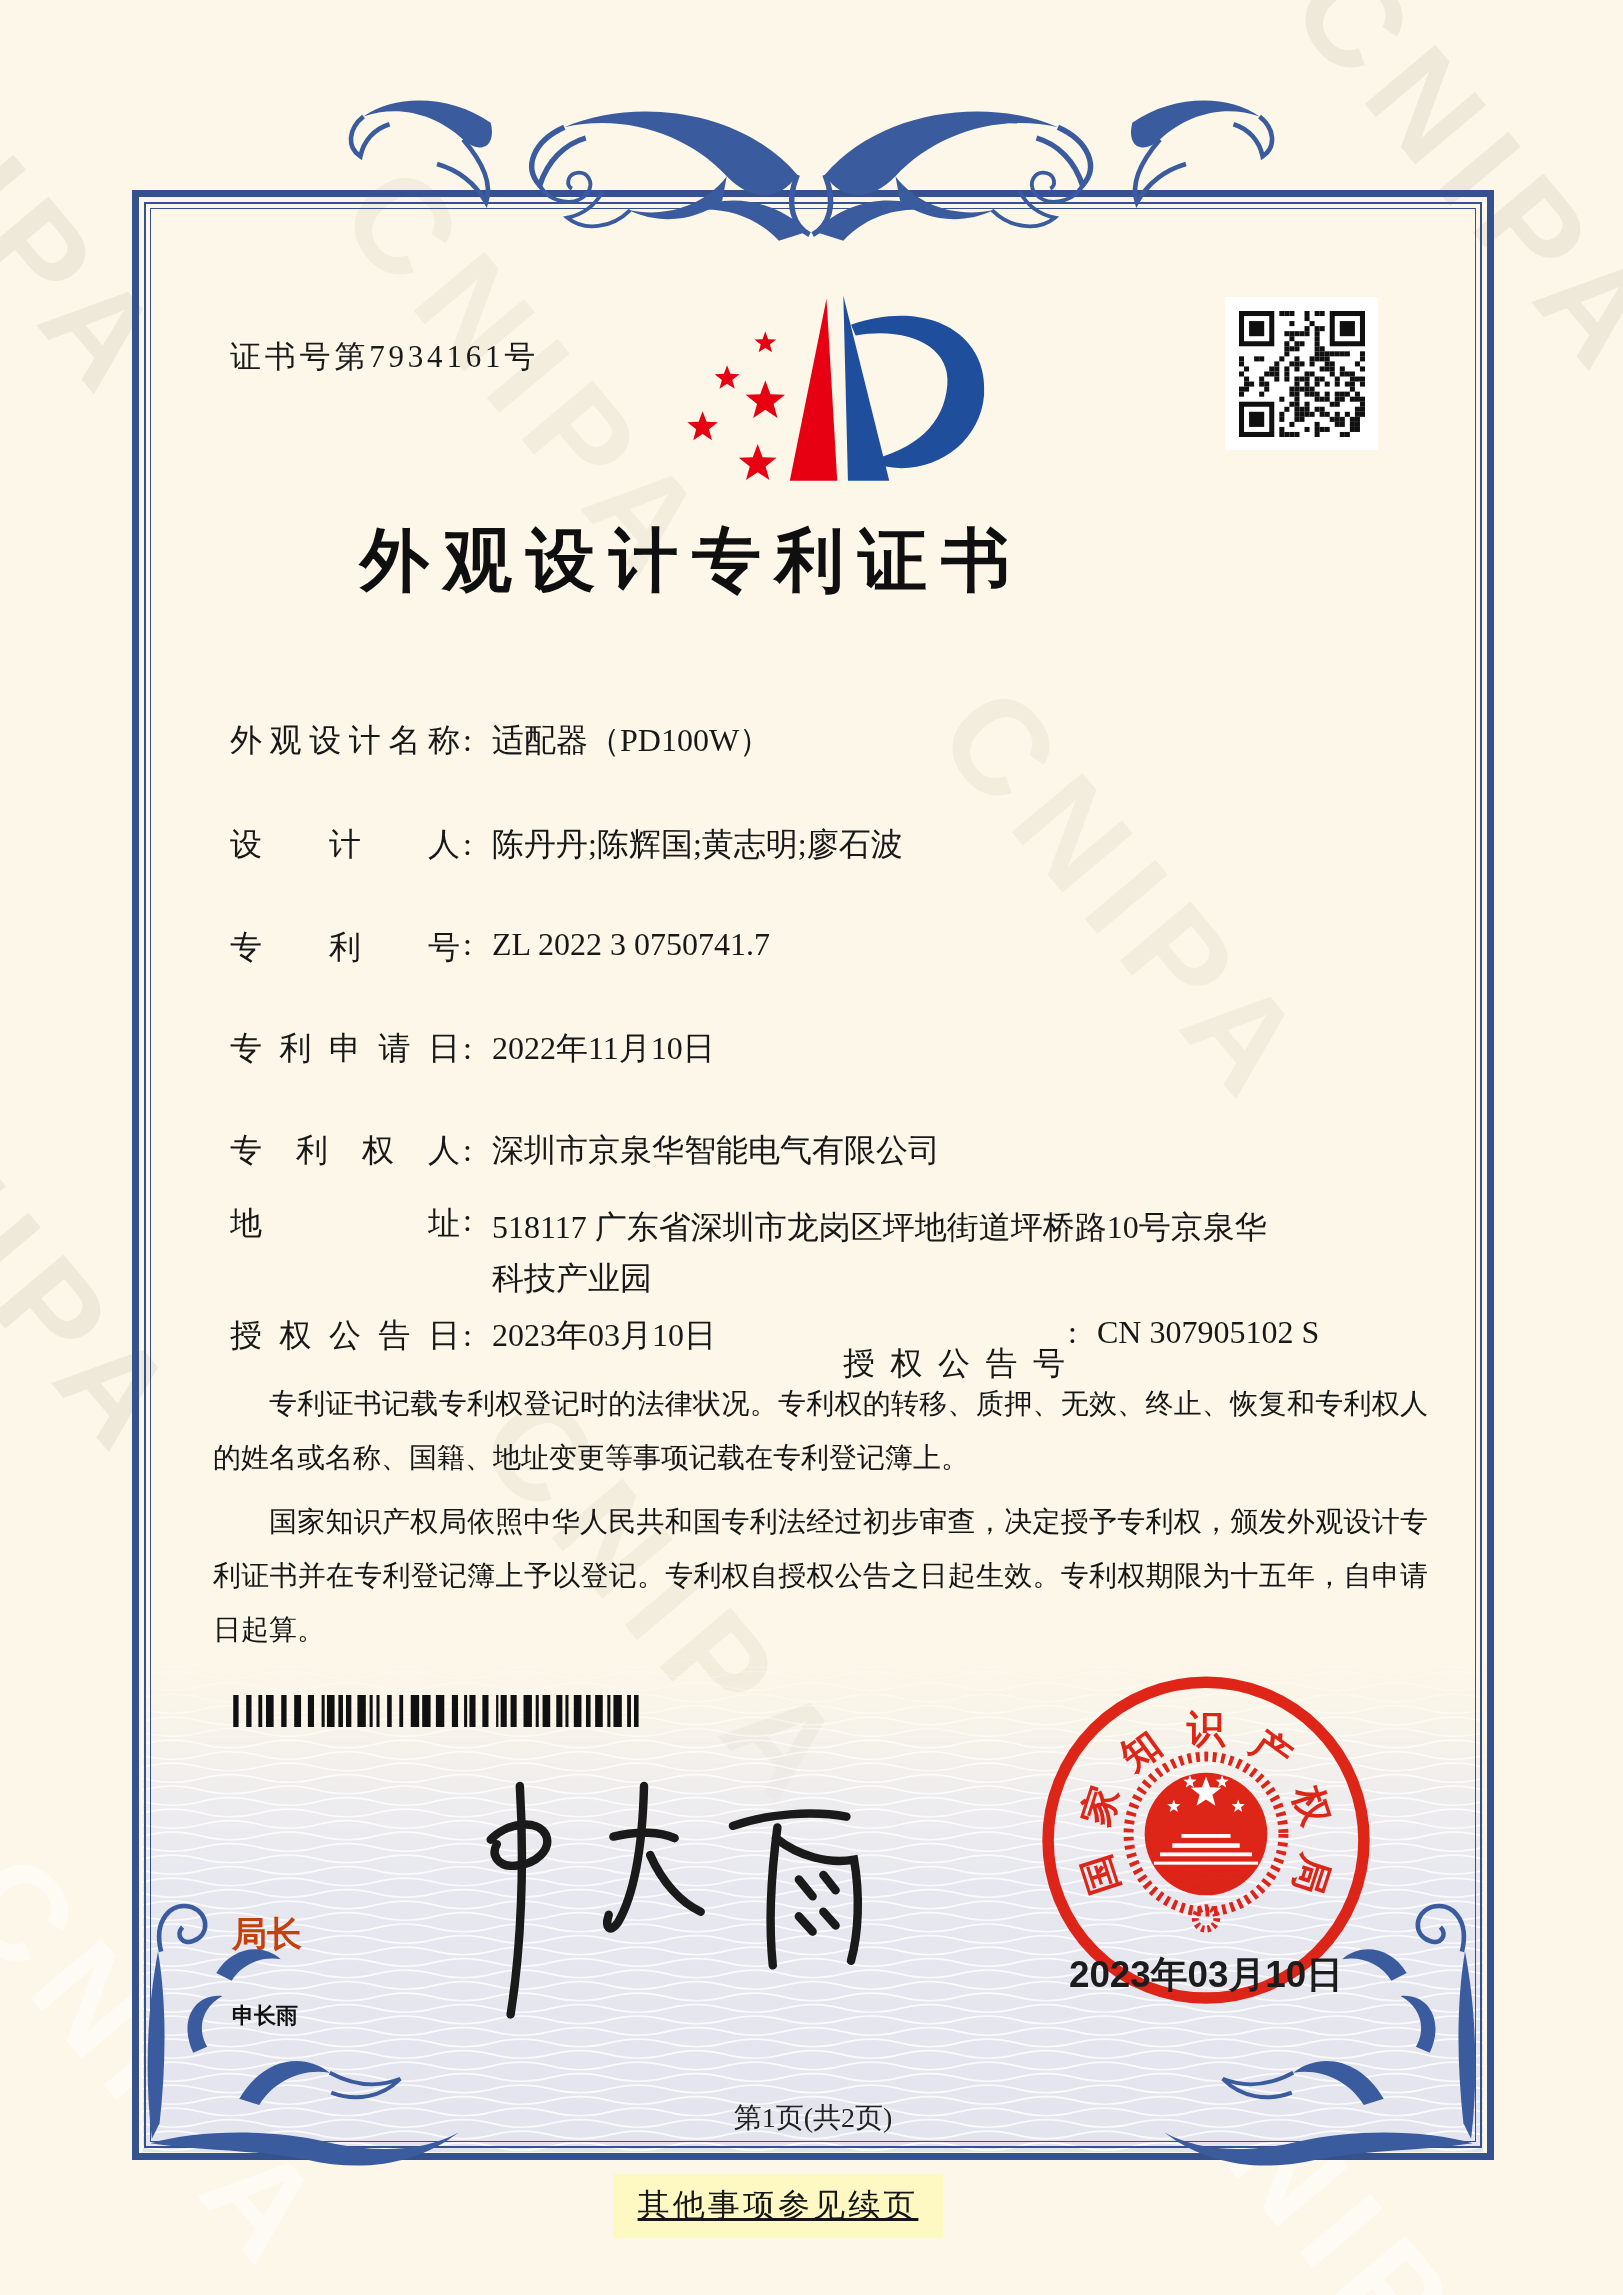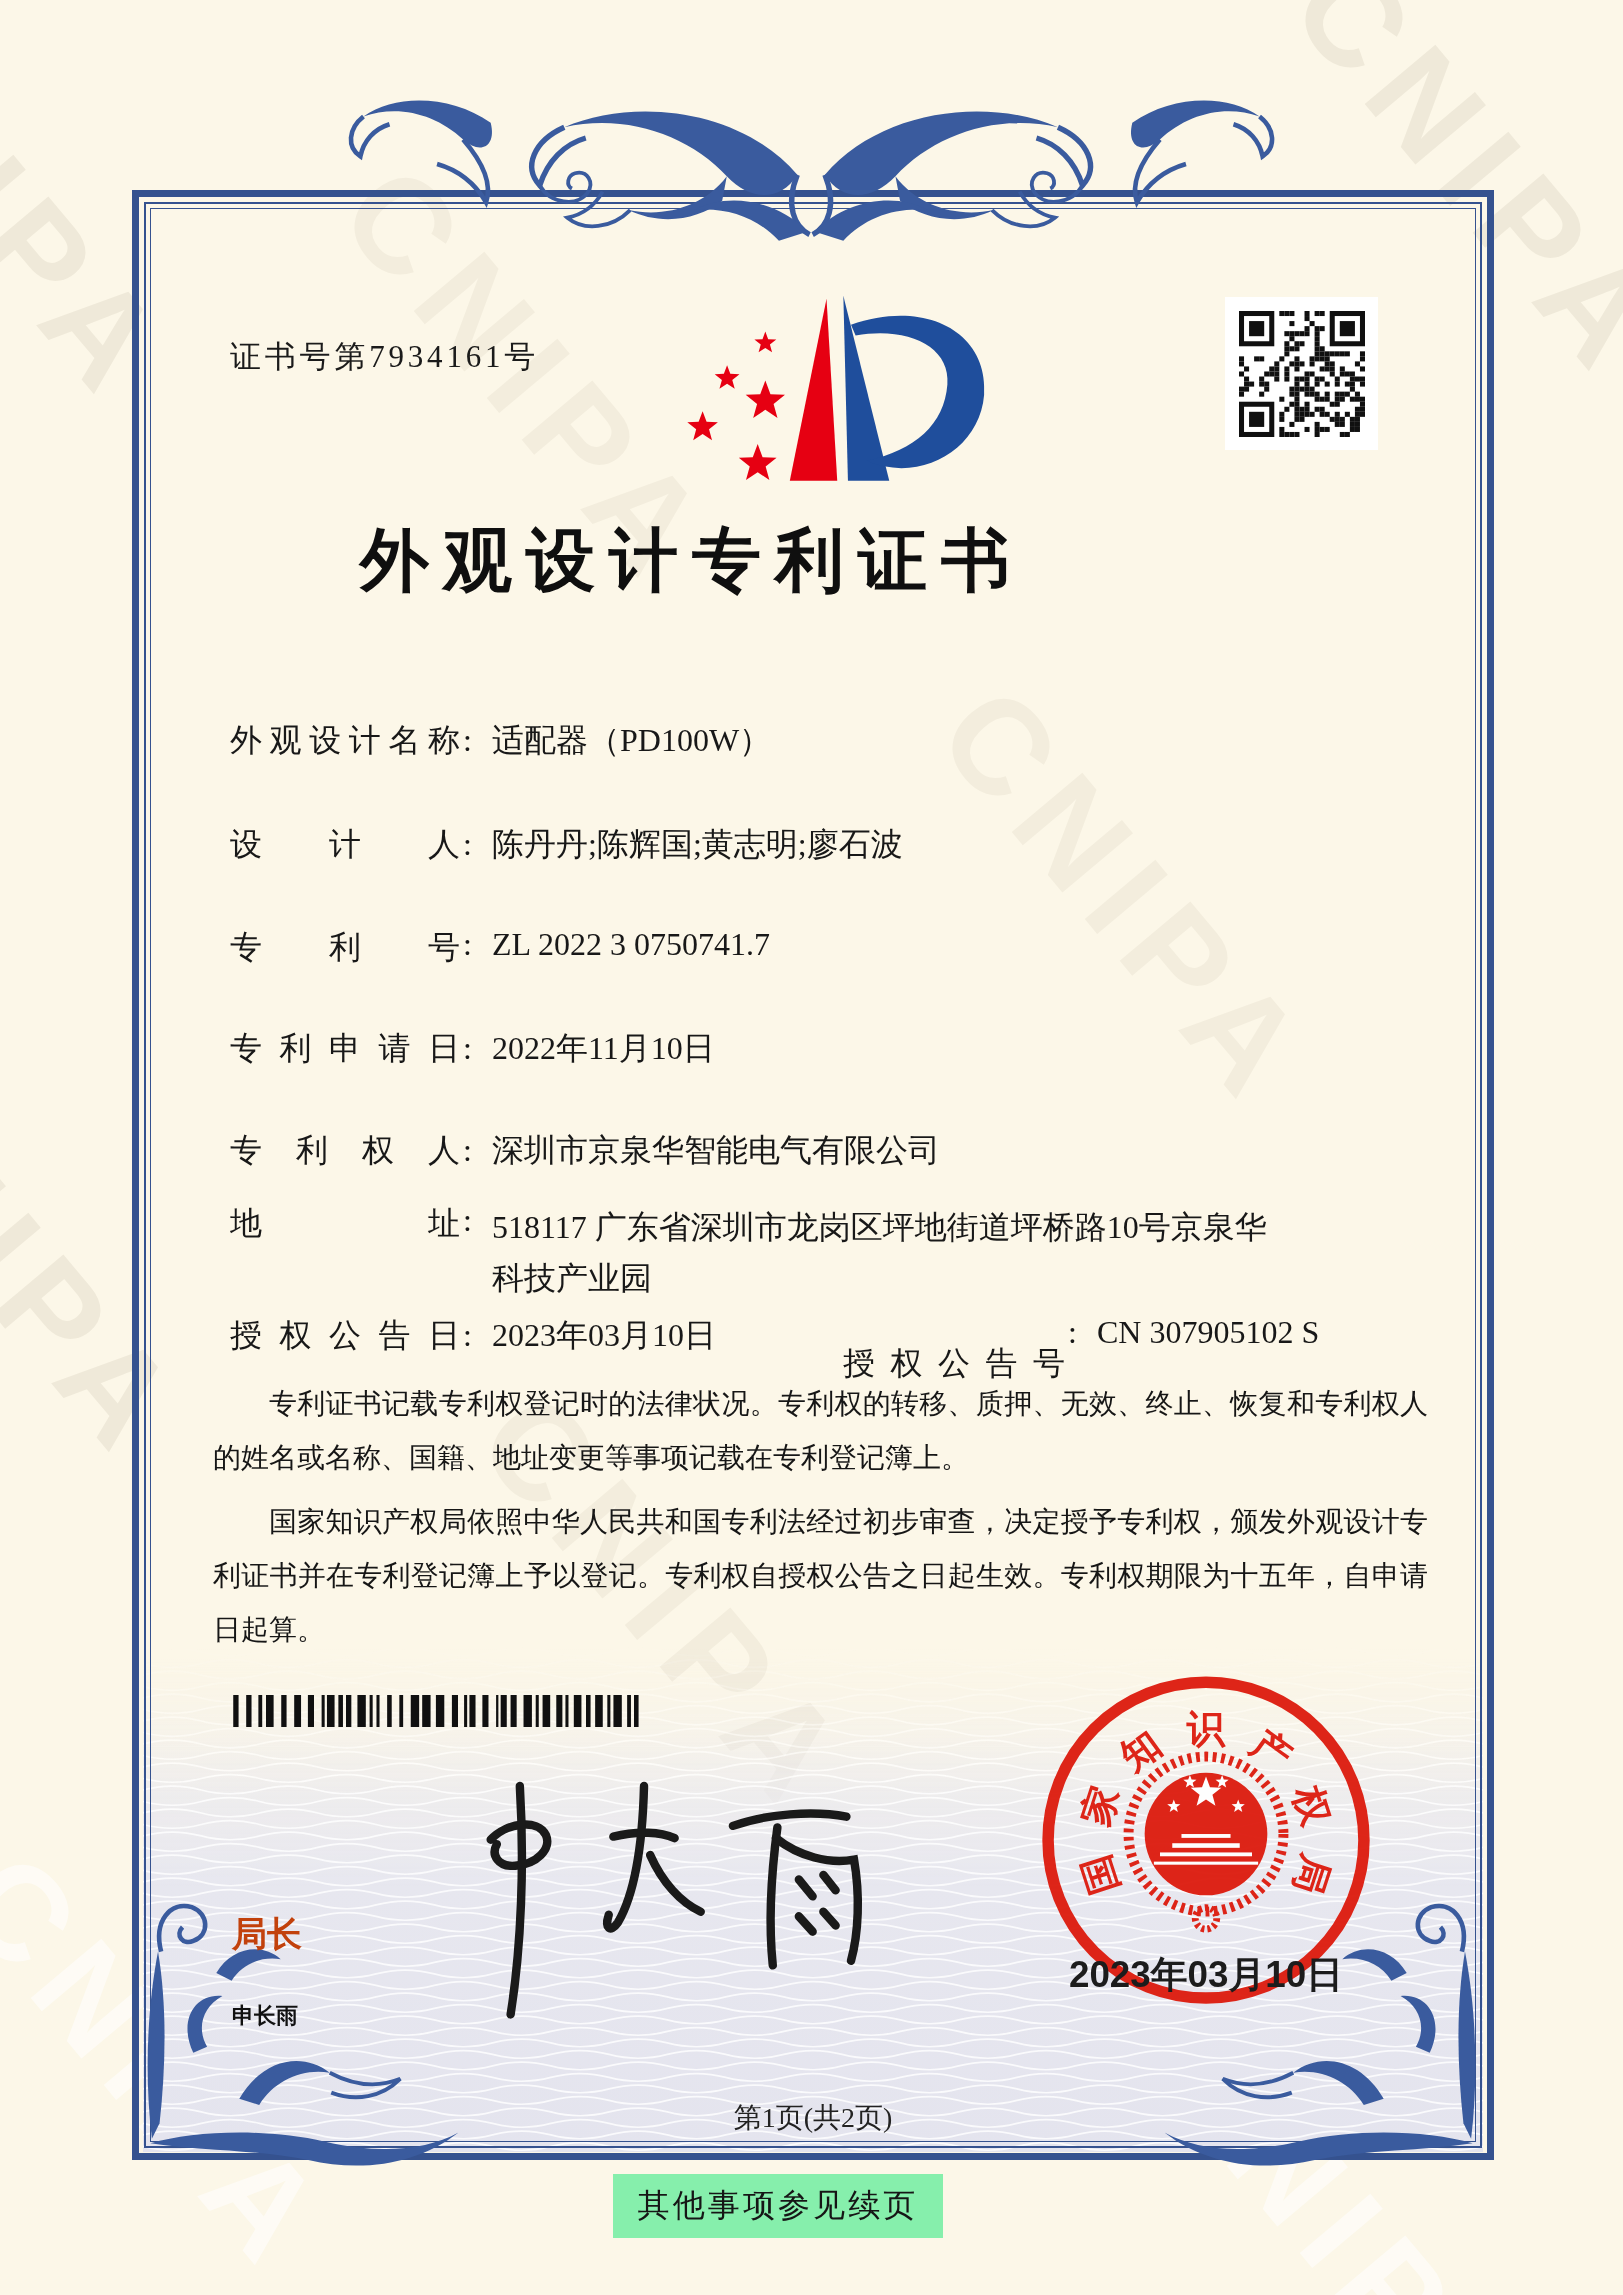--- a/index.html
+++ b/index.html
@@ -70,23 +70,23 @@
   
   .signer-title{left:232px;top:1911px;font-size:35px;font-weight:bold;
     font-family:"Liberation Sans","DejaVu Sans",sans-serif;color:#c2410c;}
   .signer-name{left:232px;top:2001px;font-size:22px;font-weight:bold;
     font-family:"Liberation Sans","DejaVu Sans",sans-serif;color:#111;}
   
   .page-info{
     left:132px;top:2099px;width:1362px;text-align:center;font-size:28px;color:#222;
   }
   .continuation{
-    left:613px;top:2174px;width:330px;height:64px;background:#86efac;
+    left:613px;top:2174px;width:330px;height:64px;background:#fef9c3;
     display:flex;align-items:center;justify-content:center;
-    font-size:32px;letter-spacing:3.1px;color:#161616;
+    font-size:32px;letter-spacing:3.1px;color:#161616;text-decoration:underline;
   }
   svg{display:block;}
 </style>
 </head>
 <body>
 
 <div class="wm wm-dark" style="left:-115px;top:-46px;">CNIPA</div>
 <div class="wm wm-dark" style="left:1380px;top:-69px;">CNIPA</div>
 <div class="wm wm-faint" style="left:429px;top:138px;">CNIPA</div>
 <div class="wm wm-faint" style="left:1027px;top:659px;">CNIPA</div>

